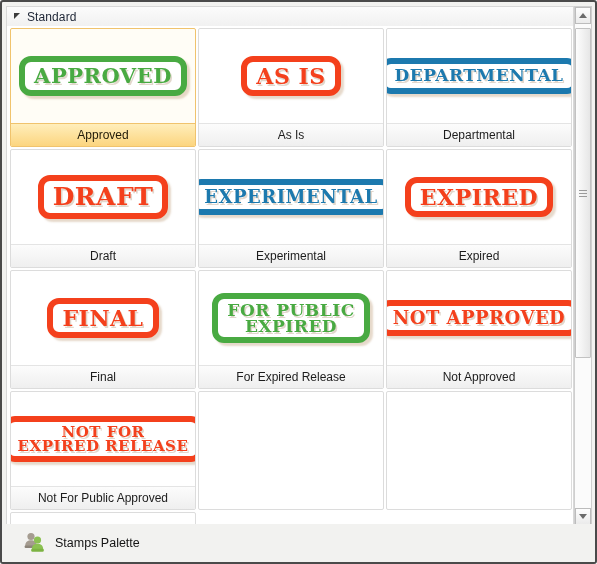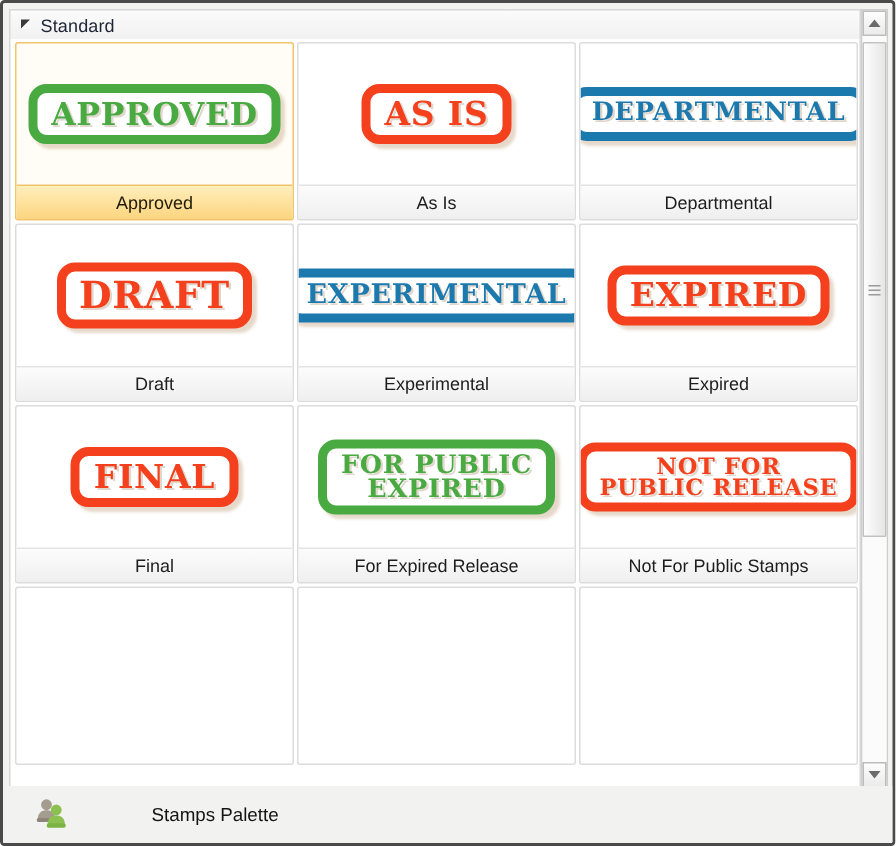--- a/index.html
+++ b/index.html
@@ -216,21 +216,20 @@
     position: absolute;
     left: 0;
     bottom: 0;
     width: 593px;
     height: 38px;
     background: #f2f2f0;
     display: flex;
     align-items: center;
     padding-left: 20px;
     box-sizing: border-box;
-    gap: 46px;
   }
   .footer-icon {
     position: relative;
     width: 24px;
     height: 22px;
     margin-right: 9px;
     flex: none;
   }
   .footer-label {
     font-size: 12.5px;
@@ -310,26 +309,34 @@
           <div class="preview">
             <div class="stamp" style="border-color: rgb(73, 170, 66); color: rgb(73, 170, 66); font-size: 17px; line-height: 0.96;">
               <span class="ln">FOR PUBLIC</span>
               <span class="ln">EXPIRED</span>
             </div>
           </div>
           <div class="caption">For Expired Release</div>
         </div>
         <div class="cell">
           <div class="preview">
+            <div class="stamp" style="border-color: rgb(244, 64, 28); color: rgb(244, 64, 28); font-size: 18px;">
+              <span class="ln">NOT APPROVED</span>
+            </div>
+          </div>
+          <div class="caption">Not Approved</div>
+        </div>
+        <div class="cell">
+          <div class="preview">
             <div class="stamp" style="border-color: rgb(244, 64, 28); color: rgb(244, 64, 28); font-size: 15px; line-height: 0.96;">
               <span class="ln">NOT FOR</span>
-              <span class="ln">PUBLIC RELEASE</span>
-            </div>
-          </div>
-          <div class="caption">Not For Public Stamps</div>
+              <span class="ln">EXPIRED RELEASE</span>
+            </div>
+          </div>
+          <div class="caption">Not For Public Approved</div>
         </div>
         <div class="cell">
           <div class="preview"></div>
         </div>
         <div class="cell">
           <div class="preview"></div>
         </div>
         <div class="cell">
           <div class="preview"></div>
         </div>

